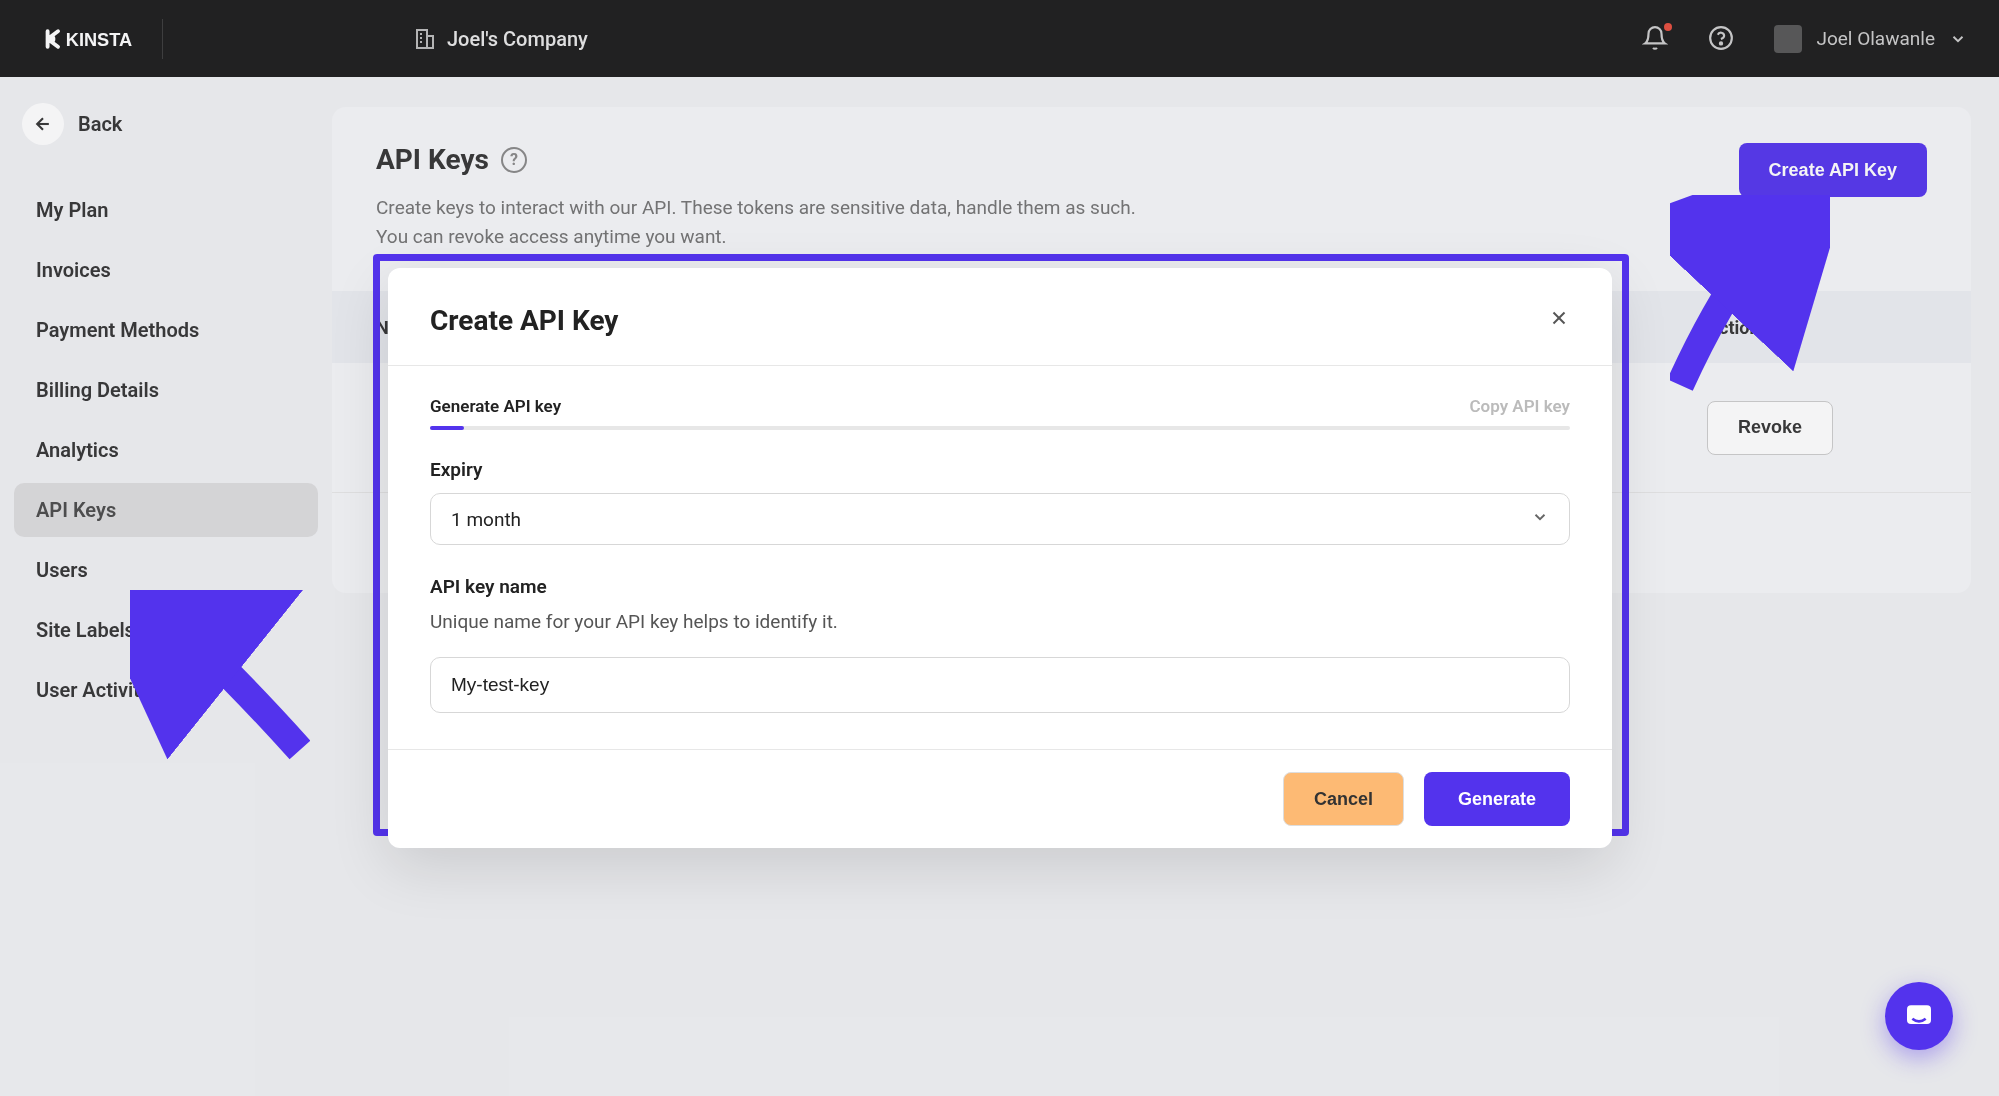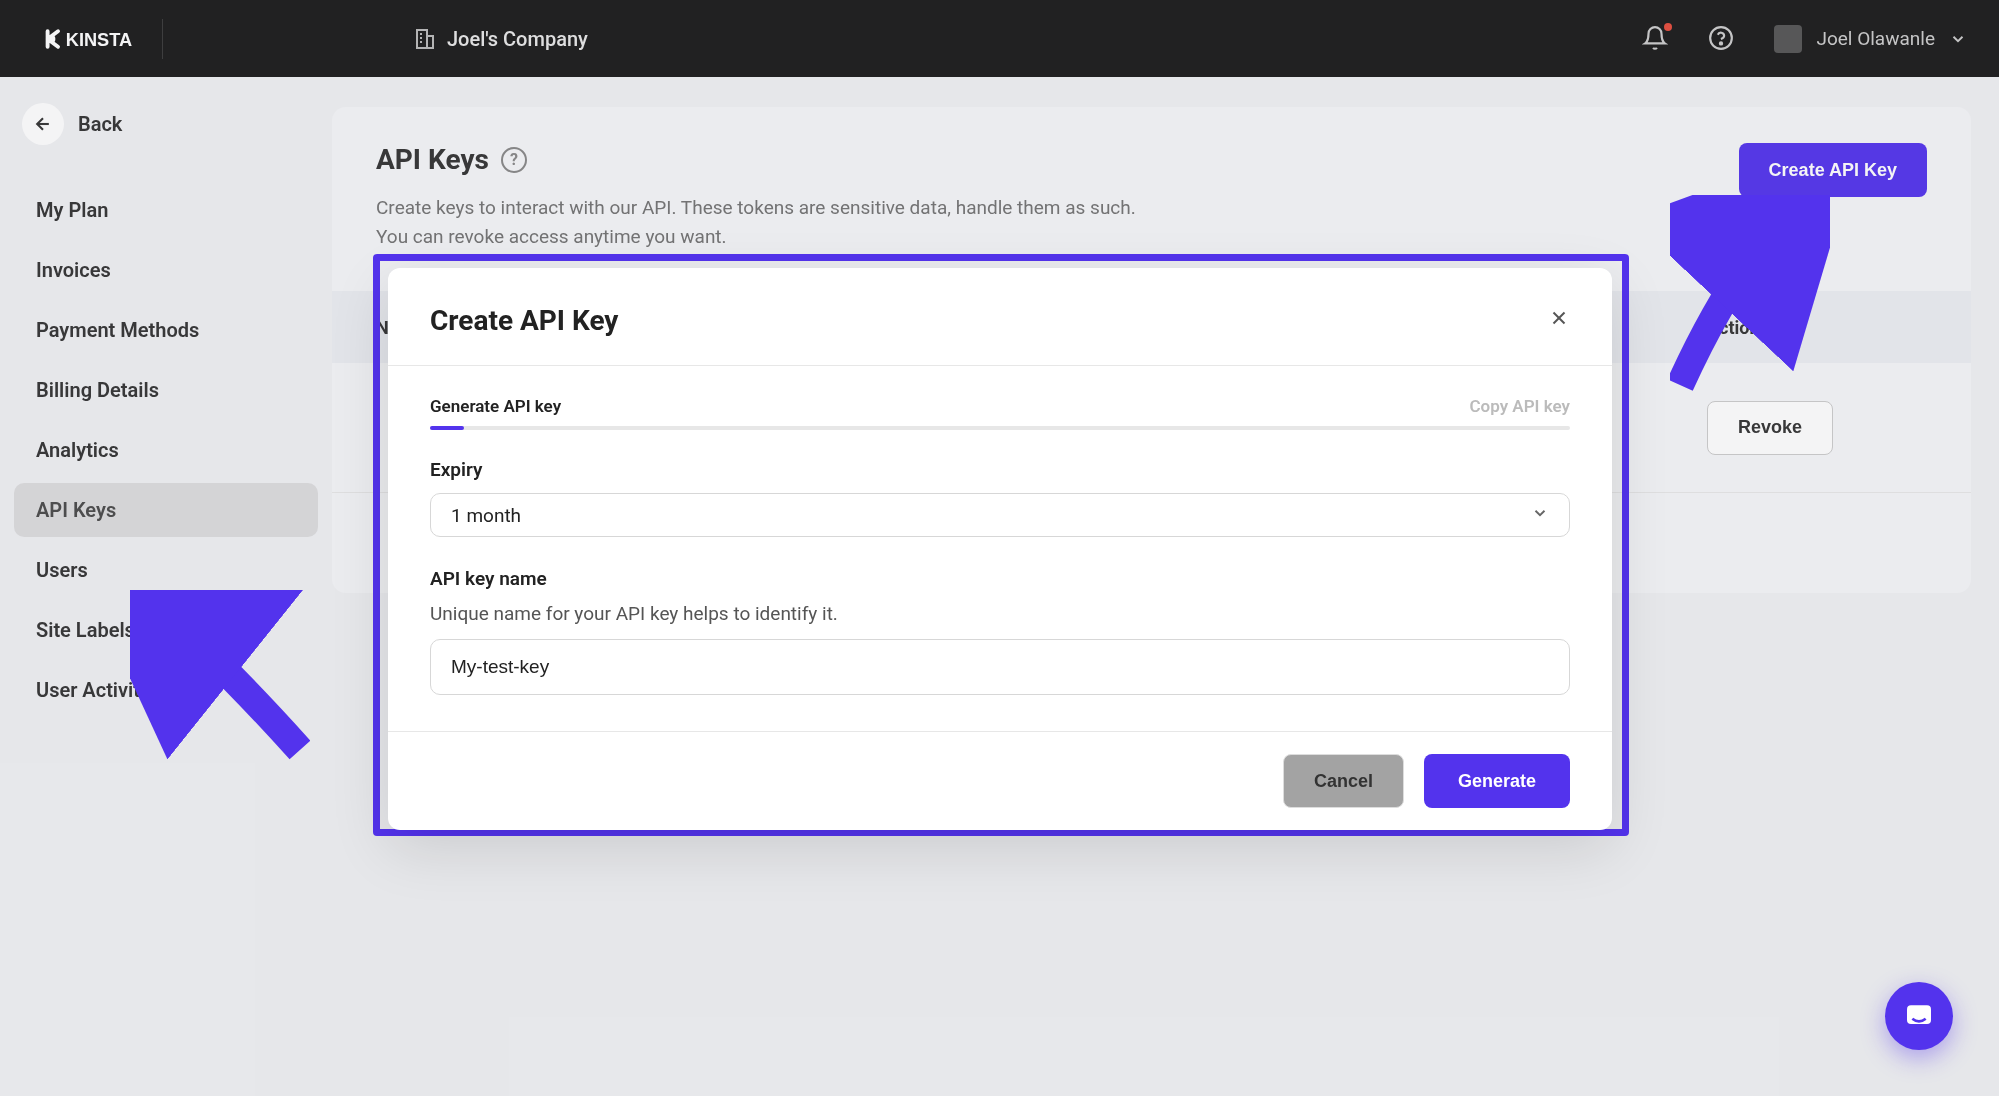--- a/index.html
+++ b/index.html
@@ -55,27 +55,27 @@
     .close-btn { margin-left: auto; cursor: pointer; color: #555; font-size: 22px; }
     .modal-hr { height: 1px; background: #e7e7e7; }
     .steps { padding: 30px 42px 0; display: flex; text-align: right; }
     .step { font-size: 17px; font-weight: 600; }
     .step.active { color: #222; }
     .step.inactive { color: #bbb; margin-left: auto; }
     .progress { margin: 10px 42px 0; height: 4px; background: #e7e7e7; border-radius: 2px; position: relative; }
     .progress-fill { position: absolute; left: 0; top: 0; height: 100%; width: 34px; background: #5333ed; border-radius: 2px; }
     .form-body { padding: 28px 42px 36px; }
     .label { font-size: 19px; font-weight: 600; color: #222; margin-bottom: 12px; }
-    .select { height: 44px; border: 1.5px solid #d7d7d7; border-radius: 10px; display: flex; align-items: center; padding: 0 20px; font-size: 19px; color: #222; cursor: pointer; }
+    .select { height: 52px; border: 1.5px solid #d7d7d7; border-radius: 10px; display: flex; align-items: center; padding: 0 20px; font-size: 19px; color: #222; cursor: pointer; }
     .chev { margin-left: auto; color: #666; }
     .field-group { margin-top: 30px; }
-    .helper { font-size: 19px; color: #555; margin-top: 4px; margin-bottom: 14px; font-weight: 400; }
+    .helper { font-size: 19px; color: #555; margin-top: 4px; margin-bottom: 24px; font-weight: 400; }
     .input { height: 56px; border: 1.5px solid #d7d7d7; border-radius: 10px; padding: 0 20px; font-size: 19px; color: #222; width: 100%; outline: none; }
     .modal-footer { border-top: 1px solid #e7e7e7; padding: 22px 42px; display: flex; justify-content: flex-end; gap: 20px; }
-    .btn-cancel { border: 1.5px solid #ddd; background: #a3a3a3; border-radius: 8px; height: 54px; padding: 0 30px; font-size: 18px; font-weight: 600; color: #333; cursor: pointer; }
+    .btn-cancel { border: 1.5px solid #ddd; background: #fdba74; border-radius: 8px; height: 54px; padding: 0 30px; font-size: 18px; font-weight: 600; color: #333; cursor: pointer; }
     .btn-gen { background: #5333ed; color: #fff; border: none; border-radius: 8px; height: 54px; padding: 0 34px; font-size: 18px; font-weight: 600; cursor: pointer; }
 
     
     .arrow { position: absolute; }
     .arrow svg { display: block; }
 
     
     .chat-bubble { position: absolute; right: 46px; bottom: 46px; width: 68px; height: 68px; border-radius: 50%; background: #5333ed; display: flex; align-items: center; justify-content: center; cursor: pointer; box-shadow: 0 8px 24px rgba(83,51,237,.4); }
   </style>
 </head>

